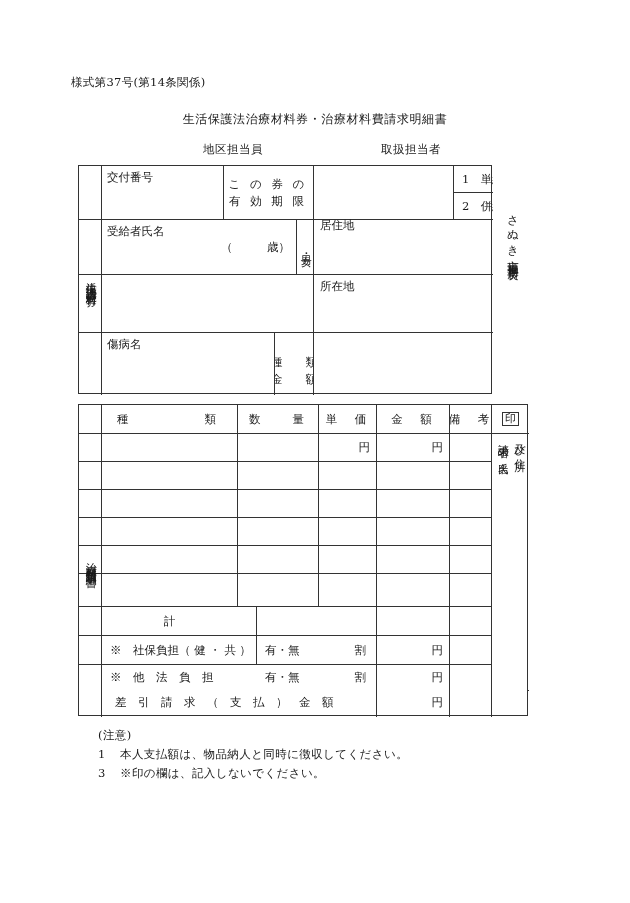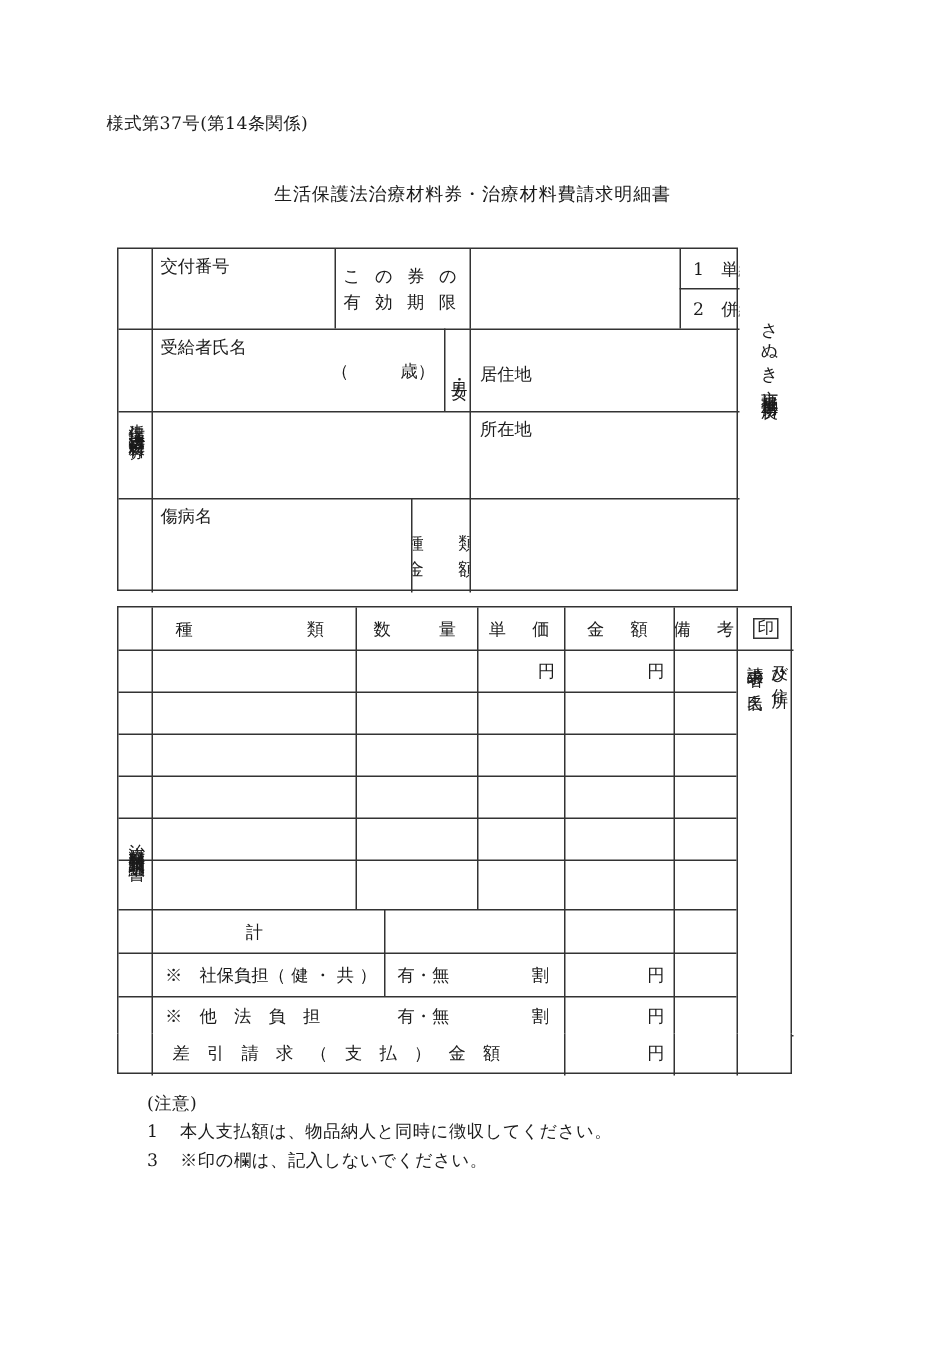--- a/index.html
+++ b/index.html
@@ -27,21 +27,21 @@
     left: 71px;
     top: 75px;
     font-size: 11.5px;
     letter-spacing: 0.3px;
     white-space: nowrap;
   }
   .doc-title {
     position: absolute;
     left: 0;
     right: 0;
-    top: 121px;
+    top: 111px;
     text-align: center;
     font-size: 12px;
     letter-spacing: 0.6px;
     white-space: nowrap;
   }
   .staff-row {
     position: absolute;
     left: 78px;
     top: 142px;
     width: 414px;
@@ -110,20 +110,24 @@
   }
 </style>
 </head>
 <body>
 
 <div class="page">
 
   <div class="form-no">様式第37号(第14条関係)</div>
   <div class="doc-title">生活保護法治療材料券・治療材料費請求明細書</div>
 
+  <div class="staff-row">
+    <span class="staff-a">地区担当員</span>
+    <span class="staff-b">取扱担当者</span>
+  </div>
 
   <div class="tbl" style="left:78px; top:165px; width:414px; height:229px;">
 
     <div class="ln h" style="top:53px;  width:414px;"></div>
     <div class="ln h" style="top:108px; width:414px;"></div>
     <div class="ln h" style="top:166px; width:414px;"></div>
 
     <div class="ln h" style="top:26px;  left:374px; width:40px;"></div>
 
     <div class="ln v" style="left:22px;  height:229px;"></div>
@@ -157,21 +161,21 @@
 
     <div class="cell tl" style="left:22px; top:54px; width:195px; height:54px; padding:4px 0 0 6px;">
       <span>受給者氏名</span>
     </div>
     <div class="cell cr" style="left:22px; top:54px; width:195px; height:54px; padding-right:6px;">
       <span>（　　　歳）</span>
     </div>
     <div class="cell c" style="left:218px; top:54px; width:16px; height:54px;">
       <span class="vert" style="font-size:11px; letter-spacing:1px;">男・女</span>
     </div>
-    <div class="cell tl" style="left:235px; top:72px; width:179px; height:54px; padding:4px 0 0 6px;text-align:center;">
+    <div class="cell tl" style="left:235px; top:48px; width:179px; height:54px; padding:4px 0 0 6px;text-align:center;">
       <span>居住地</span>
     </div>
 
     <div class="cell tl" style="left:235px; top:109px; width:179px; height:57px; padding:4px 0 0 6px;">
       <span>所在地</span>
     </div>
 
     <div class="cell tl" style="left:22px; top:167px; width:173px; height:62px; padding:4px 0 0 6px;">
       <span>傷病名</span>
     </div>

